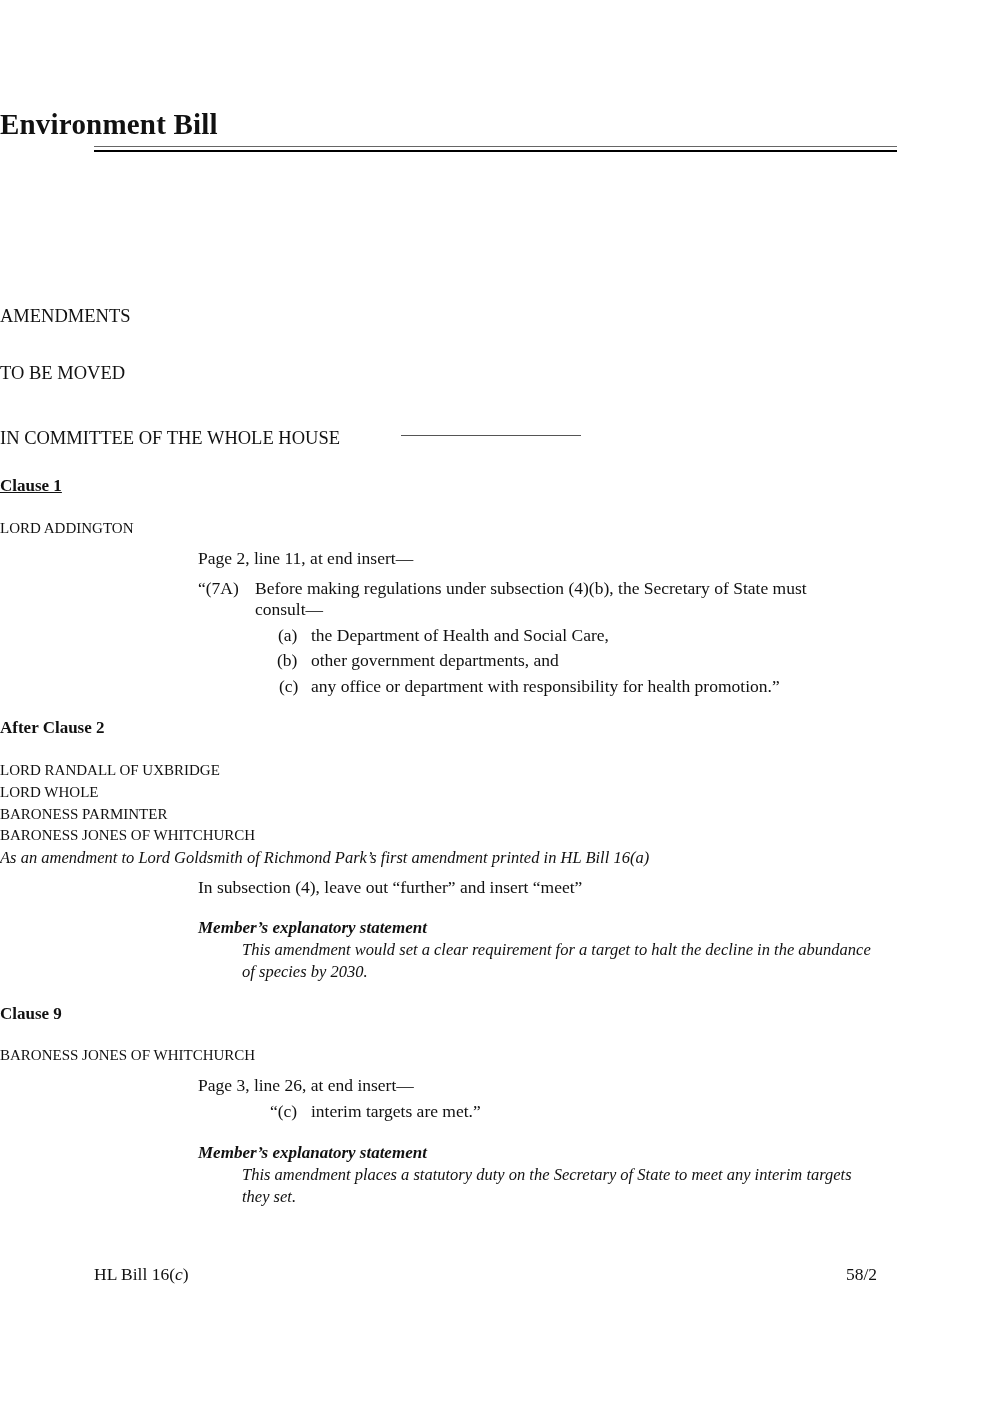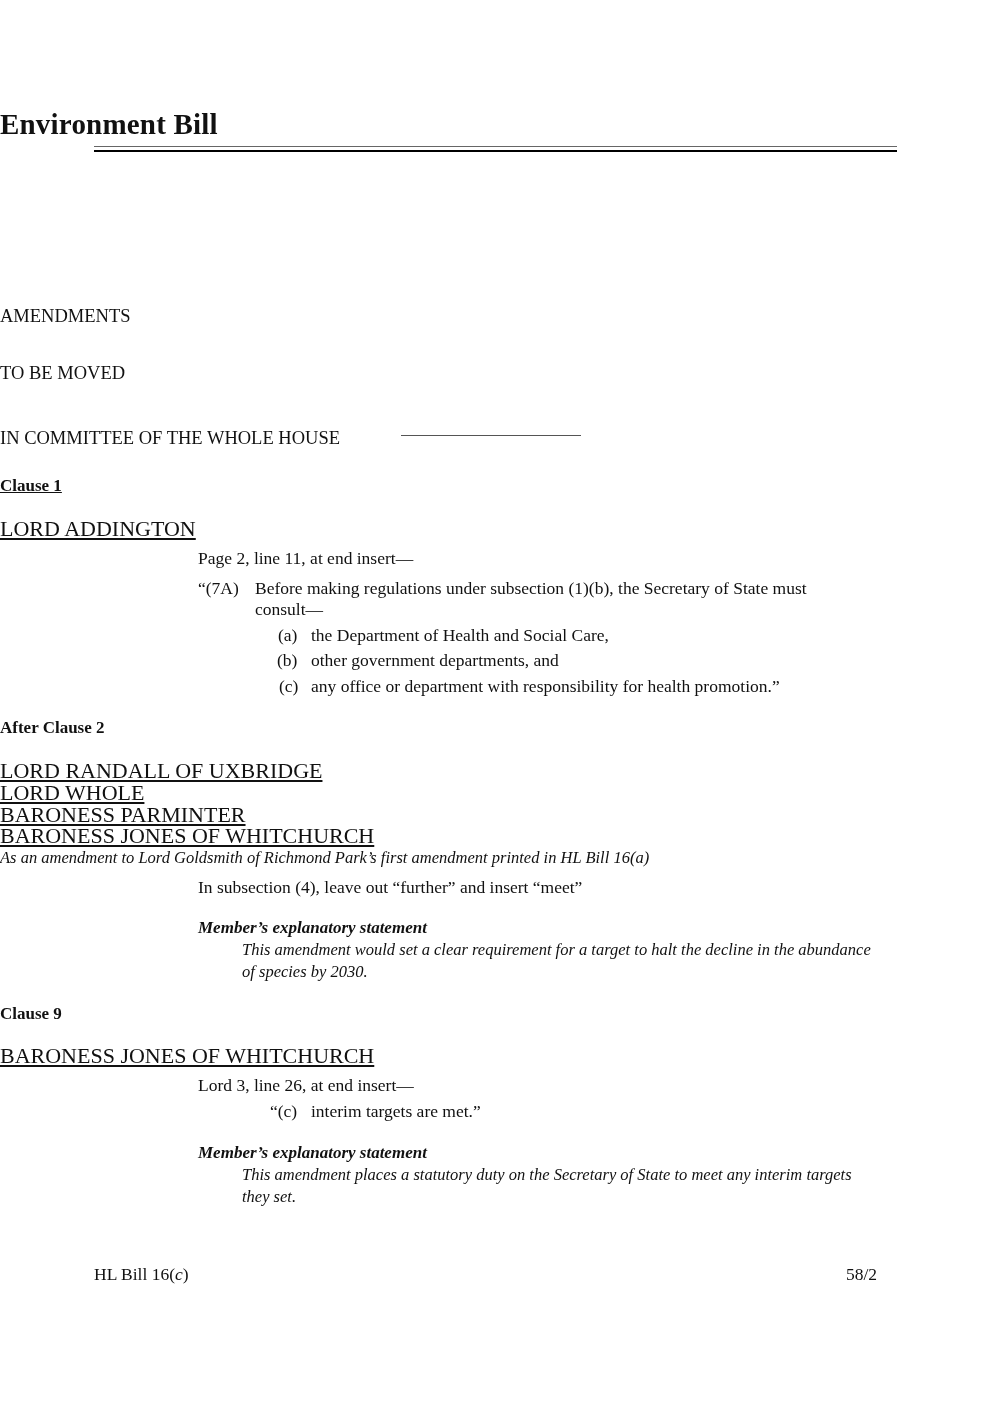--- a/index.html
+++ b/index.html
@@ -15,39 +15,39 @@
   }
   .rule-thin { left: 94px; width: 803px; top: 146px; height: 0; border-top: 1px solid #666; }
   .rule-thick { left: 94px; width: 803px; top: 150px; height: 0; border-top: 2px solid #000; }
   .caps { font-size: 18.5px; }
   .short-rule { left: 401px; width: 180px; top: 435px; border-top: 1px solid #555; height: 0; }
   .heading { font-size: 17px; font-weight: bold; }
   .text { font-size: 17.5px; line-height: 22px; }
   .ital { font-style: italic; }
   .stmt-h { font-size: 17px; font-weight: bold; font-style: italic; }
   .stmt-b { font-size: 16.5px; font-style: italic; line-height: 22px; width: 700px; margin-left: 44px; }
-  .member { font-size: 22px; line-height: 21.5px; text-decoration: underline; }
+  .member { font-size: 15px; line-height: 21.5px; }
 </style>
 </head>
 <body>
 
 <div class="abs center title">Environment Bill</div>
 <div class="abs rule-thin"></div>
 <div class="abs rule-thick"></div>
 
 <div class="abs center caps" style="top:306px;">AMENDMENTS</div>
 <div class="abs center caps" style="top:343px;margin-top:20px;">TO BE MOVED</div>
 <div class="abs center caps" style="top:380px;margin-top:48px;">IN COMMITTEE OF THE WHOLE HOUSE</div>
 <div class="abs short-rule"></div>
 
 <div class="abs center heading" style="top:476px;text-decoration:underline;">Clause 1</div>
 <div class="abs center member" style="top:518px;">LORD ADDINGTON</div>
 <div class="abs text" style="left:198px; top:547px;">Page 2, line 11, at end insert—</div>
 <div class="abs text" style="left:198px; top:577px;">“(7A)</div>
-<div class="abs text" style="left:255px; top:577px;">Before making regulations under subsection (1)(b), the Secretary of State must</div>
+<div class="abs text" style="left:255px; top:577px;">Before making regulations under subsection (4)(b), the Secretary of State must</div>
 <div class="abs text" style="left:255px; top:598px;">consult—</div>
 
 <div class="abs text" style="left:278px; top:624px;">(a)</div>
 <div class="abs text" style="left:311px; top:624px;">the Department of Health and Social Care,</div>
 <div class="abs text" style="left:277px; top:649px;">(b)</div>
 <div class="abs text" style="left:311px; top:649px;">other government departments, and</div>
 <div class="abs text" style="left:279px; top:675px;">(c)</div>
 <div class="abs text" style="left:311px; top:675px;">any office or department with responsibility for health promotion.”</div>
 
 <div class="abs center heading" style="top:718px;">After Clause 2</div>
@@ -57,21 +57,21 @@
 <div class="abs center member" style="top:825px;">BARONESS JONES OF WHITCHURCH</div>
 <div class="abs center text ital" style="top:847px; font-size:16.5px;">As an amendment to Lord Goldsmith of Richmond Park’s first amendment printed in HL Bill 16(a)</div>
 <div class="abs text" style="left:198px; top:876px;">In subsection (4), leave out “further” and insert “meet”</div>
 
 <div class="abs stmt-h" style="left:198px; top:918px;">Member’s explanatory statement</div>
 <div class="abs stmt-b" style="left:198px; top:939px;">This amendment would set a clear requirement for a target to halt the decline in the abundance</div>
 <div class="abs stmt-b" style="left:198px; top:961px;">of species by 2030.</div>
 
 <div class="abs center heading" style="top:1004px;">Clause 9</div>
 <div class="abs center member" style="top:1045px;">BARONESS JONES OF WHITCHURCH</div>
-<div class="abs text" style="left:198px; top:1074px;">Lord 3, line 26, at end insert—</div>
+<div class="abs text" style="left:198px; top:1074px;">Page 3, line 26, at end insert—</div>
 <div class="abs text" style="left:270px; top:1100px;">“(c)</div>
 <div class="abs text" style="left:311px; top:1100px;">interim targets are met.”</div>
 
 <div class="abs stmt-h" style="left:198px; top:1143px;">Member’s explanatory statement</div>
 <div class="abs stmt-b" style="left:198px; top:1164px;">This amendment places a statutory duty on the Secretary of State to meet any interim targets</div>
 <div class="abs stmt-b" style="left:198px; top:1186px;">they set.</div>
 
 <div class="abs text" style="left:94px; top:1263px;"><span>HL Bill 16(</span><span class="ital">c</span><span>)</span></div>
 <div class="abs text" style="left:846px; top:1263px;">58/2</div>
 

